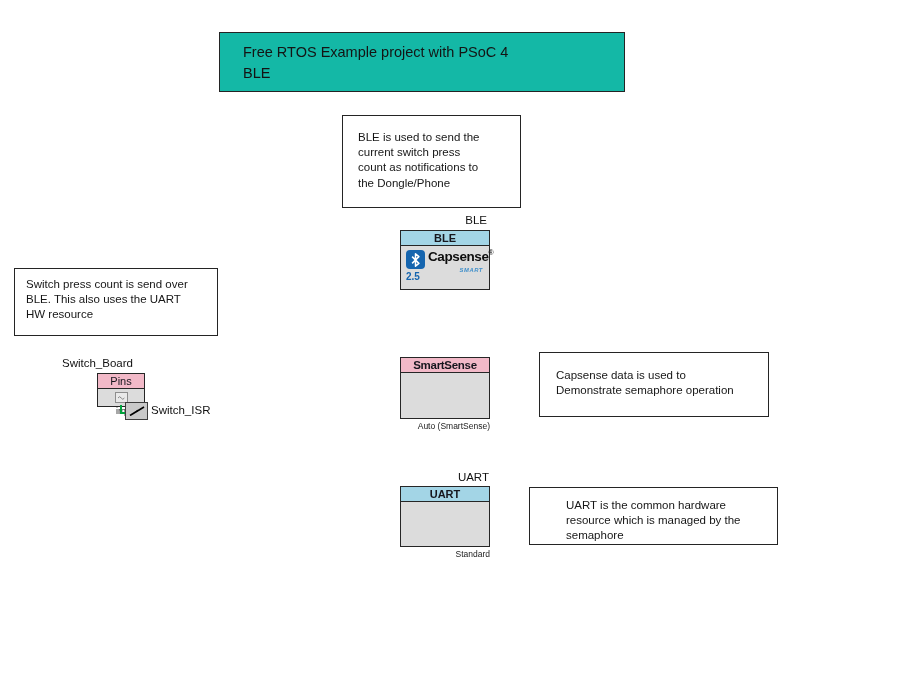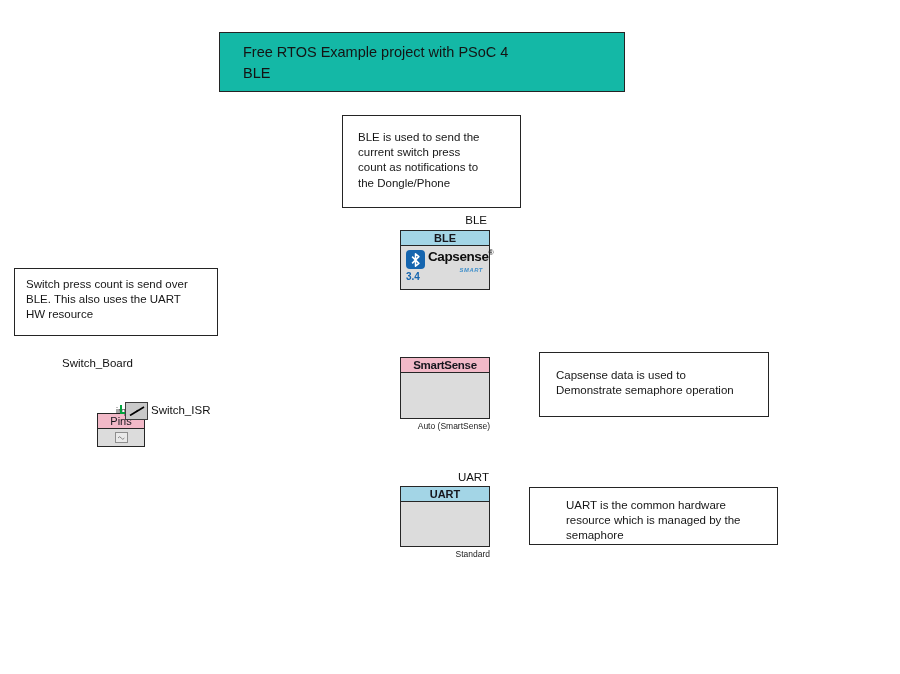--- a/index.html
+++ b/index.html
@@ -103,27 +103,27 @@
 <div class="abs comp" style="left:400px;top:230px;width:90px;height:60px;">
   <div class="comp-header blue">BLE</div>
   <div class="comp-body">
     <div class="bt-badge">
       <svg width="13" height="16" viewBox="0 0 14 18" aria-hidden="true">
         <path d="M3.2 5.2 L10.8 12.8 L7 16 L7 2 L10.8 5.2 L3.2 12.8" fill="none" stroke="#ffffff" stroke-width="1.7" stroke-linejoin="round"></path>
       </svg>
     </div>
     <div class="bt-word"><span>Capsense</span><span class="bt-reg">®</span></div>
     <div class="bt-smart">SMART</div>
-    <div class="bt-ver">3.4</div>
+    <div class="bt-ver">2.5</div>
   </div>
 </div>
 
 <div class="abs inst-label" style="left:62px;top:357px;">Switch_Board</div>
 
-<div class="abs comp" style="left:97px;top:373px;width:48px;height:34px;margin-top:40px;">
+<div class="abs comp" style="left:97px;top:373px;width:48px;height:34px;">
   <div class="comp-header pink" style="font-weight:400;font-size:11px;">Pins</div>
   <div class="comp-body pins-body">
     <div class="pin-cell">
       <svg width="9" height="7" viewBox="0 0 9 7" aria-hidden="true">
         <path d="M1 4 q1.6 -2.6 3.2 0 t3.2 0" fill="none" stroke="#7a7a7a" stroke-width="0.9"></path>
       </svg>
     </div>
   </div>
 </div>
 

